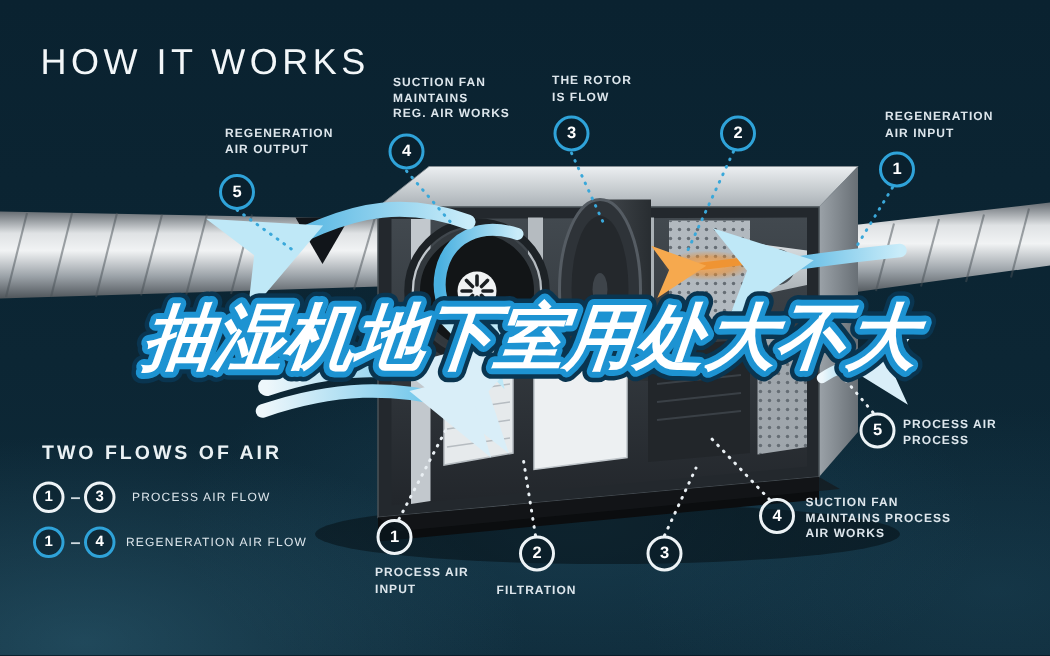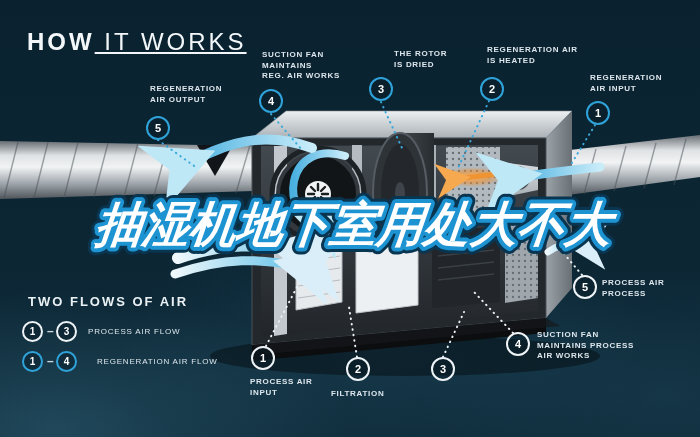--- a/index.html
+++ b/index.html
@@ -8,22 +8,22 @@
     font-family:"Liberation Sans",sans-serif;
     background:
       radial-gradient(60% 45% at 8% 98%, rgba(62,122,146,.38), rgba(62,122,146,0) 70%),
       radial-gradient(55% 40% at 55% 80%, rgba(44,96,120,.30), rgba(44,96,120,0) 70%),
       radial-gradient(50% 40% at 95% 90%, rgba(46,100,124,.22), rgba(46,100,124,0) 70%),
       linear-gradient(180deg,#0a2230 0%,#0c2634 55%,#0e2a39 100%);
   }
   svg{position:absolute;left:0;top:0;}
   
   .title{position:absolute;left:27px;top:28px;color:#f3f7f9;font-size:24px;letter-spacing:3px;white-space:nowrap;}
-  .title .b{font-weight:700;}
-  .title .r{font-weight:400;text-decoration:underline;}
+  .title .b{font-weight:400;}
+  .title .r{font-weight:400;}
   
   .co{position:absolute;color:#dde6ec;font-size:8px;font-weight:700;letter-spacing:.7px;line-height:10.5px;white-space:nowrap;}
   
   .badge{position:absolute;width:24px;height:24px;border-radius:50%;box-sizing:border-box;
     background:rgba(9,28,41,.45);display:flex;align-items:center;justify-content:center;
     color:#fff;font-size:11px;font-weight:700;}
   .badge.teal{border:2px solid #2fa3d9;}
   .badge.white{border:2px solid #edf3f6;}
   .badge.sm{width:21px;height:21px;font-size:10px;}
   
@@ -231,32 +231,28 @@
 
   <div class="co" style="left:262px;top:50px">
     <div>SUCTION FAN</div>
     <div>MAINTAINS</div>
     <div>REG. AIR WORKS</div>
   </div>
   <div class="badge teal" style="left:259px;top:89px">
       <span>4</span>
     </div>
 
-  <div class="co" style="left:394px;top:49px">
+  <div class="co" style="left:368px;top:49px">
     <div>THE ROTOR</div>
-    <div>IS DRIED</div>
+    <div>IS FLOW</div>
   </div>
   <div class="badge teal" style="left:369px;top:77px">
       <span>3</span>
     </div>
 
-  <div class="co" style="left:487px;top:45px">
-    <div>REGENERATION AIR</div>
-    <div>IS HEATED</div>
-  </div>
   <div class="badge teal" style="left:480px;top:77px">
       <span>2</span>
     </div>
 
   <div class="co" style="left:590px;top:73px">
     <div>REGENERATION</div>
     <div>AIR INPUT</div>
   </div>
   <div class="badge teal" style="left:586px;top:101px">
       <span>1</span>
@@ -309,21 +305,21 @@
     </div>
   <div class="legend-label" style="left:88px;top:327px">PROCESS AIR FLOW</div>
 
   <div class="badge teal sm" style="left:22px;top:351px">
       <span>1</span>
     </div>
   <div class="legend-dash" style="left:47px;top:354px">–</div>
   <div class="badge teal sm" style="left:56px;top:351px">
       <span>4</span>
     </div>
-  <div class="legend-label" style="left:97px;top:357px">REGENERATION AIR FLOW</div>
+  <div class="legend-label" style="left:84px;top:357px">REGENERATION AIR FLOW</div>
 
   <svg width="700" height="437" viewBox="0 0 700 437" style="pointer-events:none">
     <g transform="translate(352,241) skewX(-6)" font-family="'Liberation Sans',sans-serif" font-weight="bold" font-style="italic" font-size="48" text-anchor="middle">
       <text x="0" y="0" textLength="516" lengthAdjust="spacingAndGlyphs" fill="none" stroke="#0a3550" stroke-width="14" stroke-linejoin="round">抽湿机地下室用处大不大</text>
       <text x="0" y="0" textLength="516" lengthAdjust="spacingAndGlyphs" fill="none" stroke="#1d93d2" stroke-width="8" stroke-linejoin="round">抽湿机地下室用处大不大</text>
       <text x="0" y="0" textLength="516" lengthAdjust="spacingAndGlyphs" fill="#ffffff">抽湿机地下室用处大不大</text>
     </g>
   </svg>
 
 </div>

